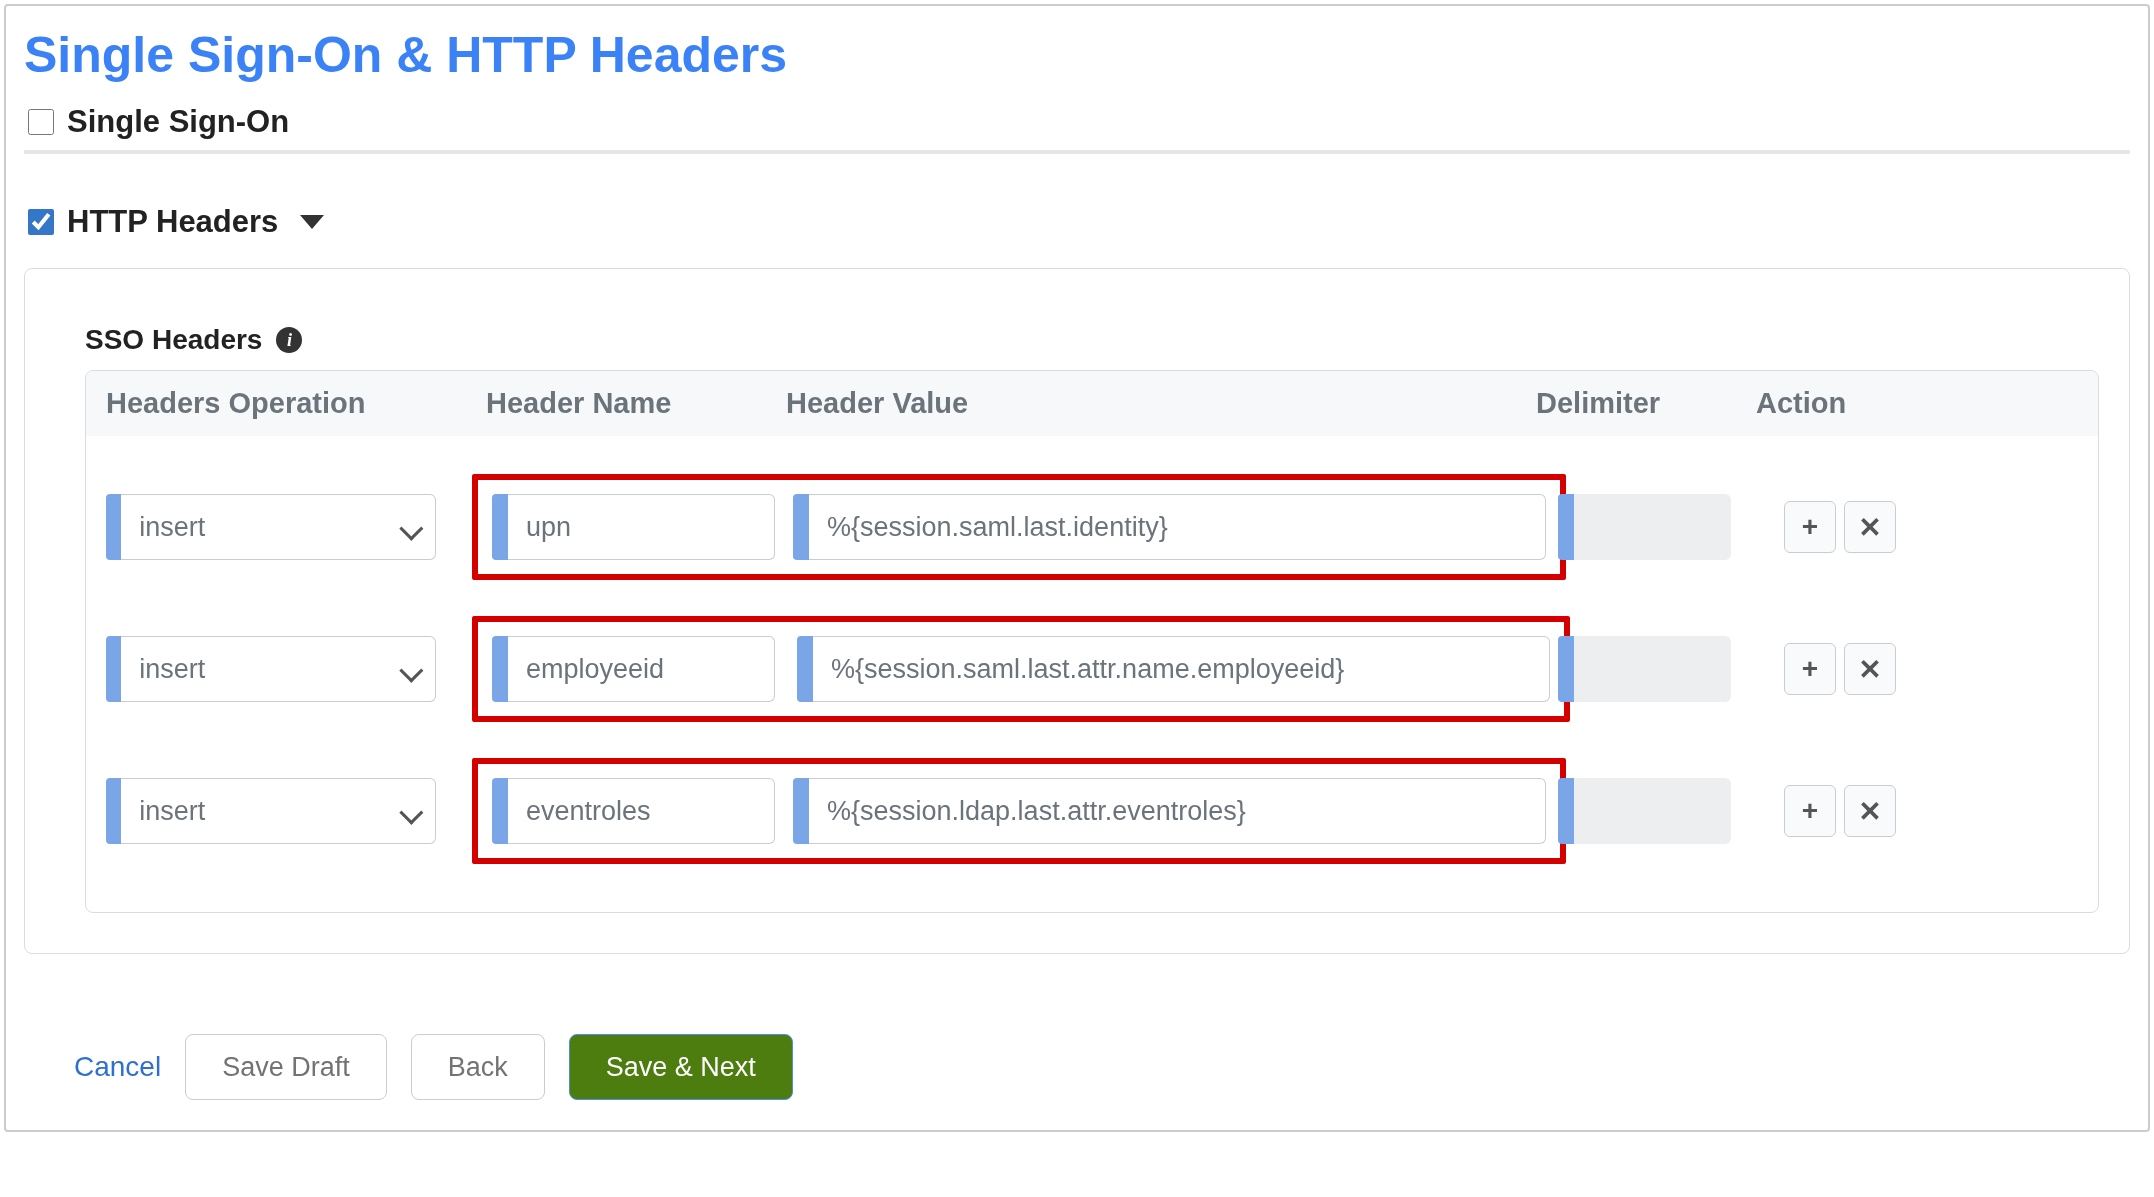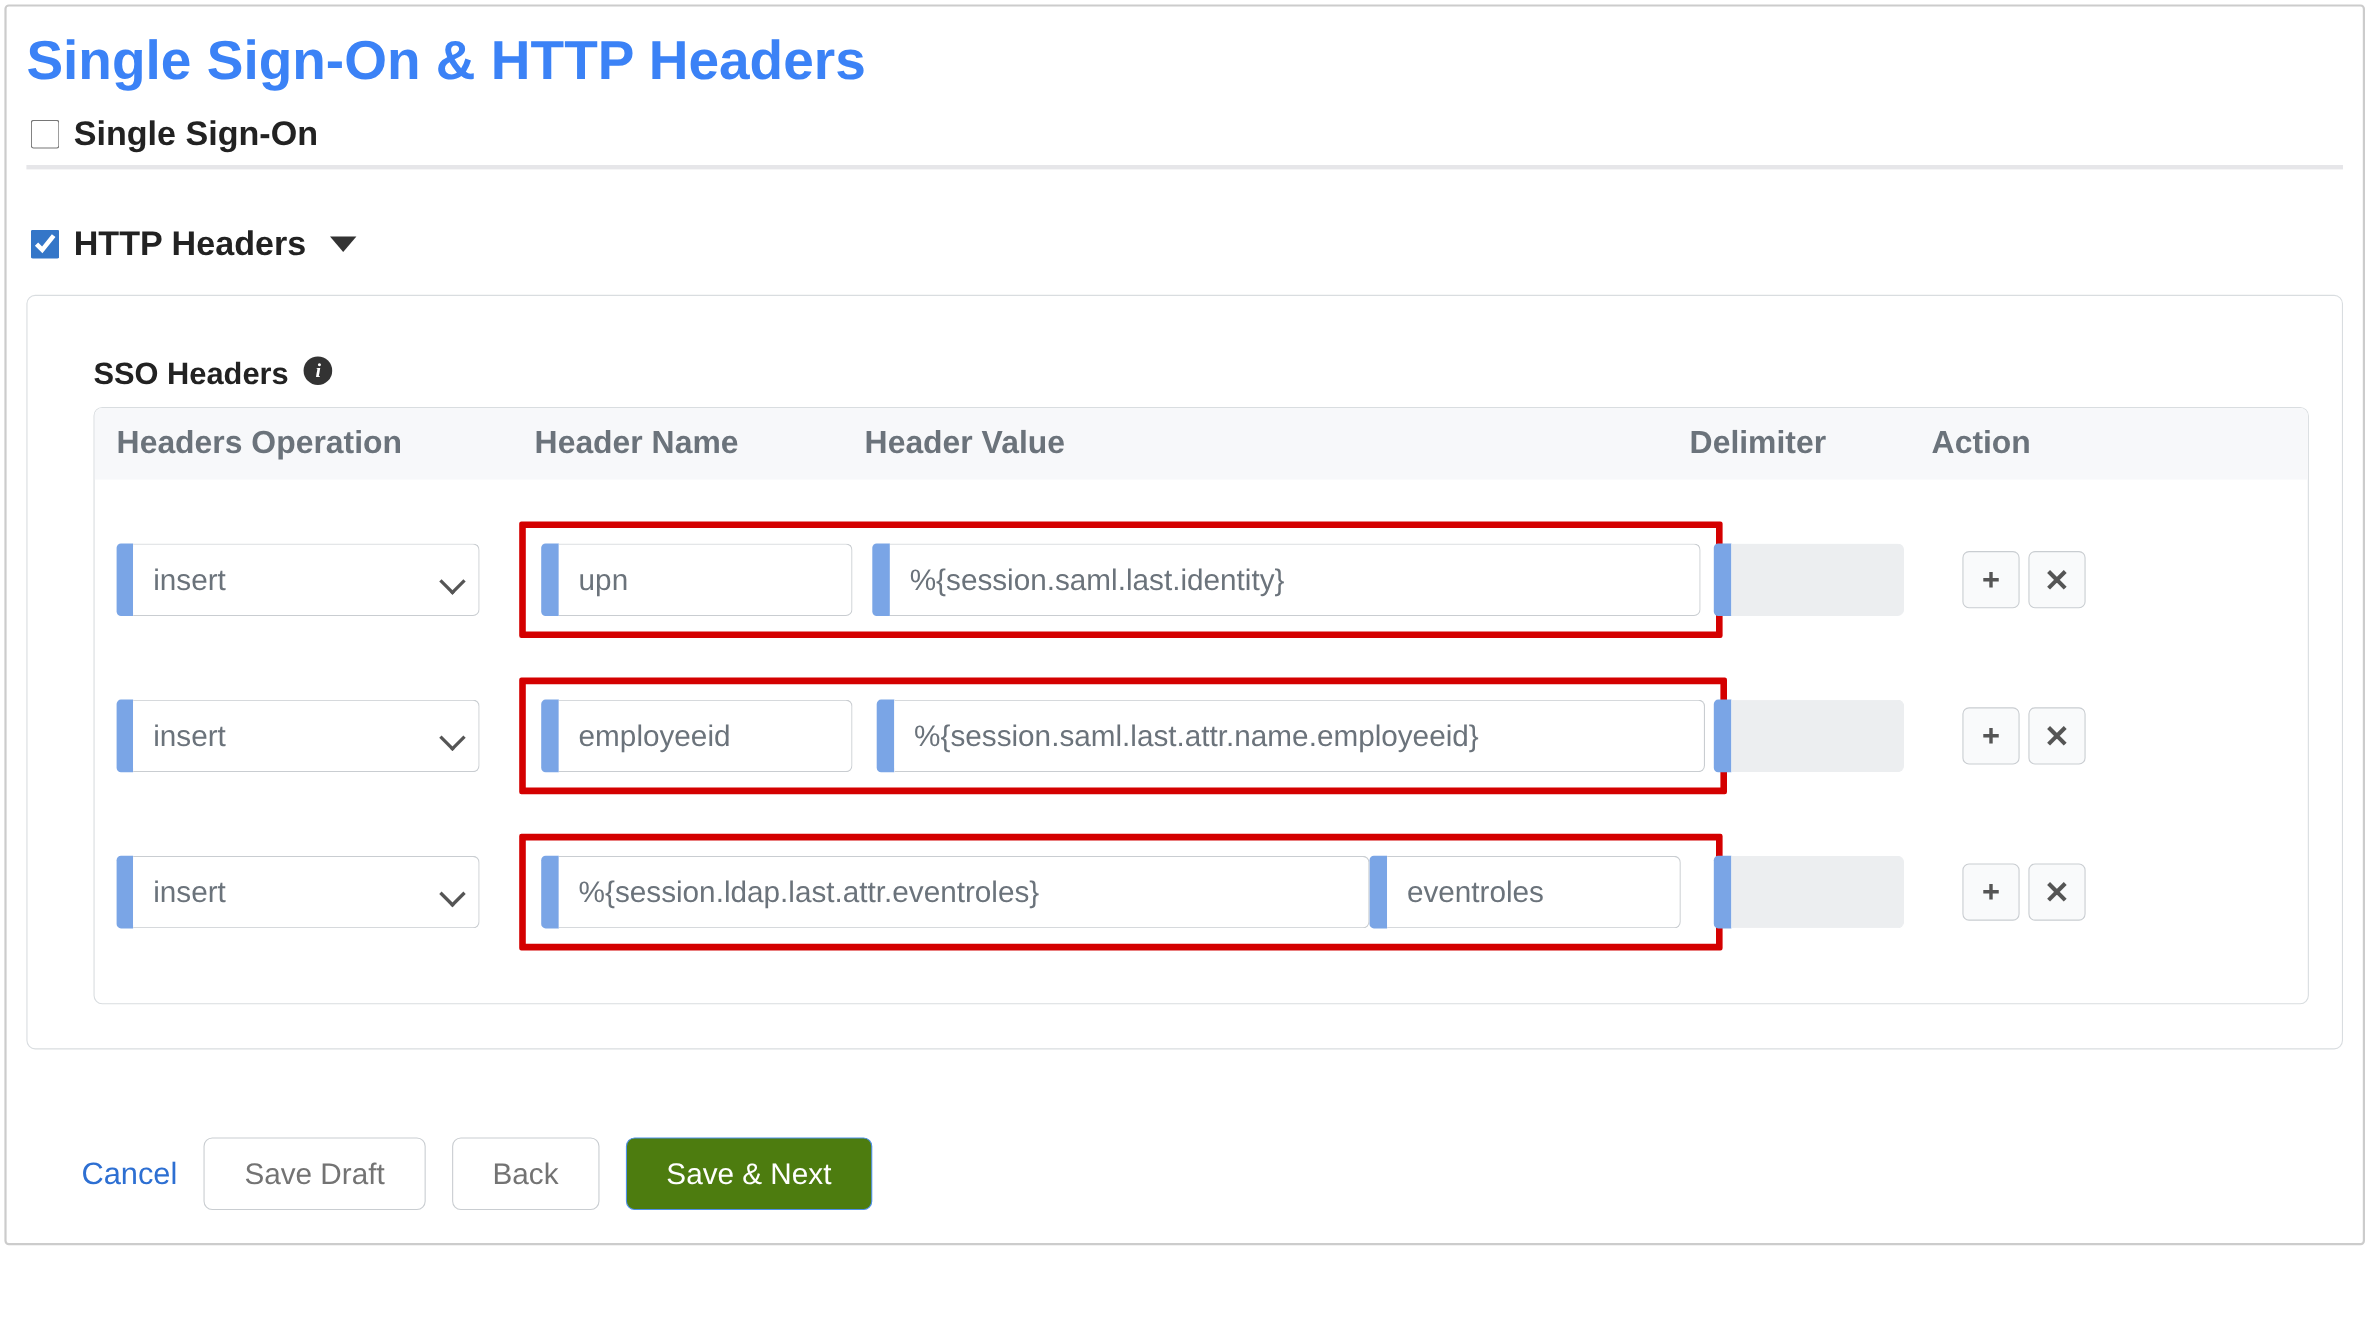--- a/index.html
+++ b/index.html
@@ -62,21 +62,21 @@
     border: 1px solid #d9dde0;
     border-radius: 8px;
     margin-top: 28px;
     padding: 55px 30px 40px 60px;
   }
   .sso-heading {
     font-size: 28px;
     font-weight: 700;
     color: #222;
     display: flex;
-    align-items: flex-start;
+    align-items: center;
     gap: 14px;
     margin-bottom: 14px;
   }
   .info-icon {
     width: 26px; height: 26px;
     border-radius: 50%;
     background: #333;
     color: #fff;
     font-size: 18px;
     font-weight: 700;
@@ -320,27 +320,27 @@
             <div class="grid-row">
               <div class="cell-op">
                 <div class="ctl select">
                   <div class="blue-tab"></div>
                   <div class="field">insert</div>
                 </div>
               </div>
               <div style="display: flex; width: 1060px;">
                 <div class="red-wrap">
                   <div class="name-value-combo">
+                    <div class="ctl" style="margin-right:18px;">
+                      <div class="blue-tab"></div>
+                      <div class="field" style="width:230px">eventroles</div>
+                    </div>
                     <div class="ctl">
                       <div class="blue-tab"></div>
                       <div class="field" style="width:700px">%{session.ldap.last.attr.eventroles}</div>
-                    </div>
-                    <div class="ctl" style="margin-right:18px;">
-                      <div class="blue-tab"></div>
-                      <div class="field" style="width:230px">eventroles</div>
                     </div>
                   </div>
                 </div>
               </div>
               <div class="cell-delim">
                 <div class="ctl delim">
                   <div class="blue-tab"></div>
                   <div class="field"></div>
                 </div>
               </div>

